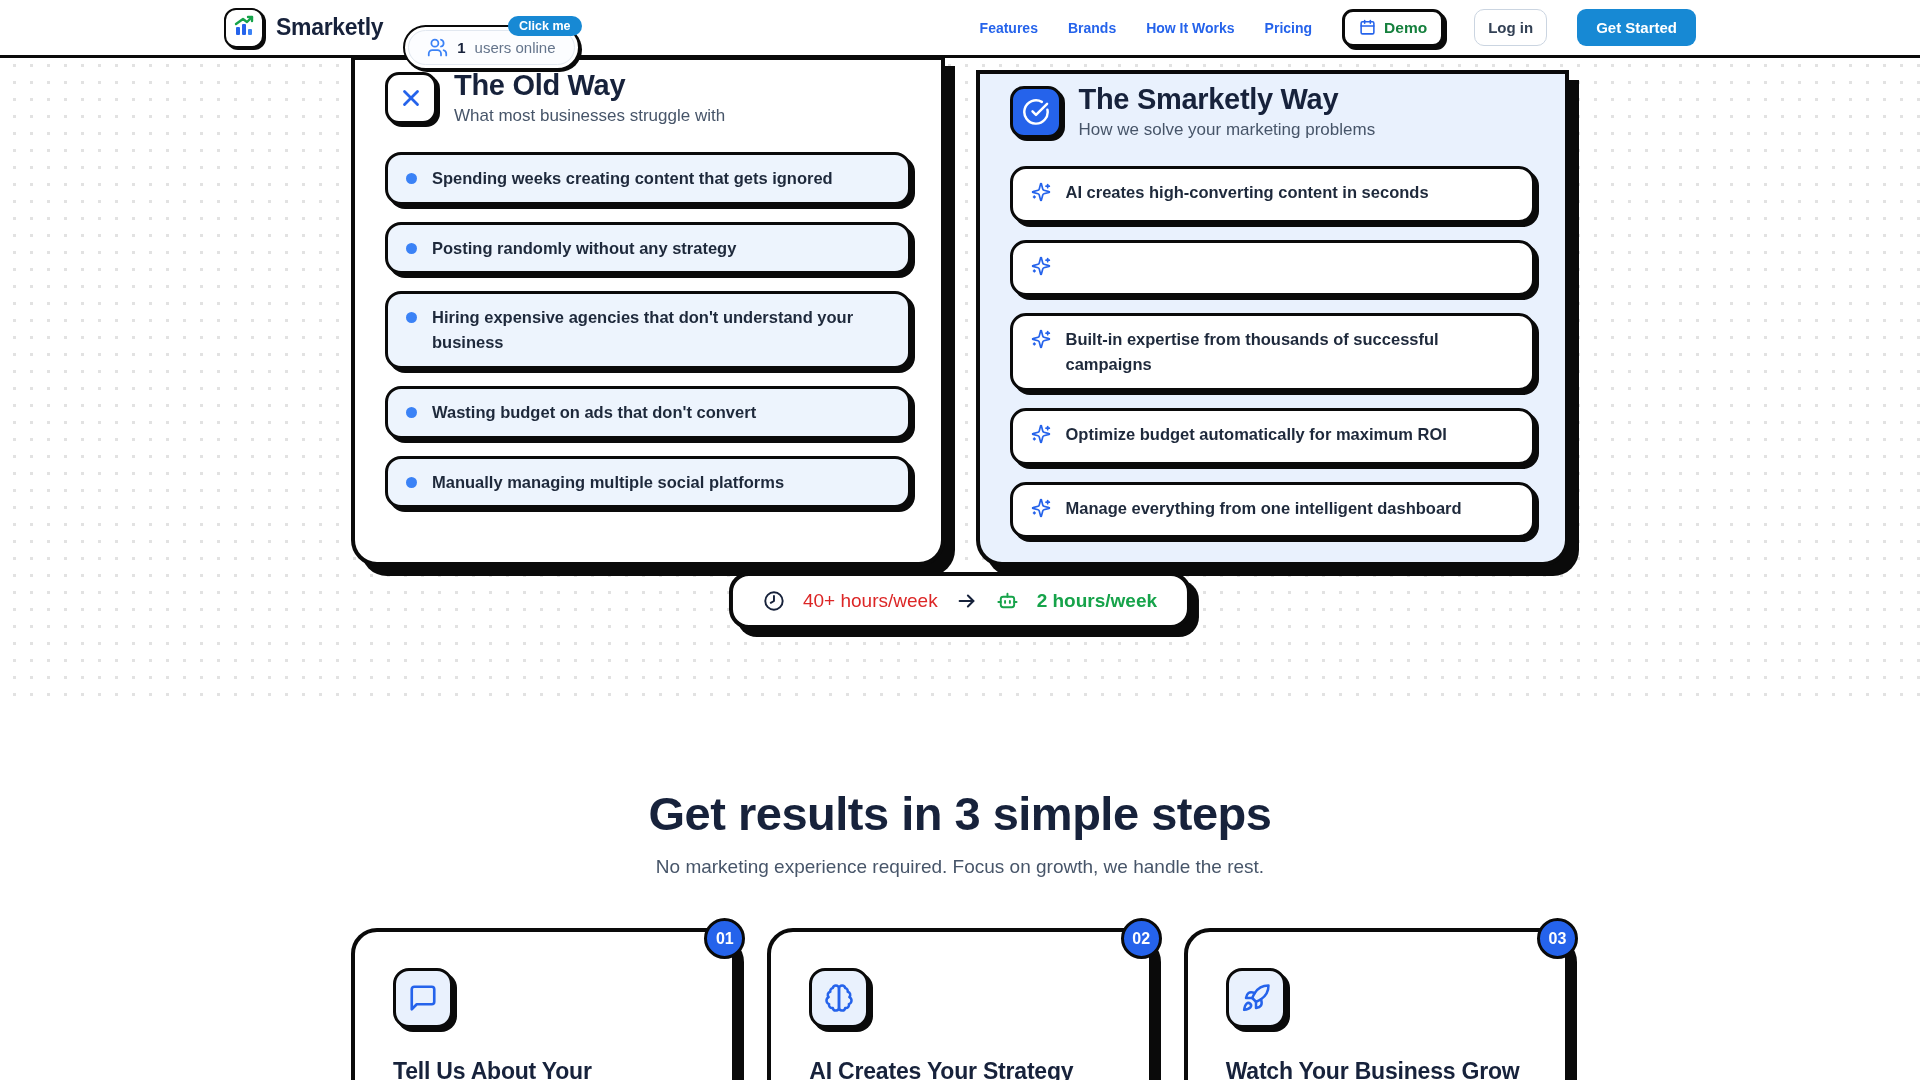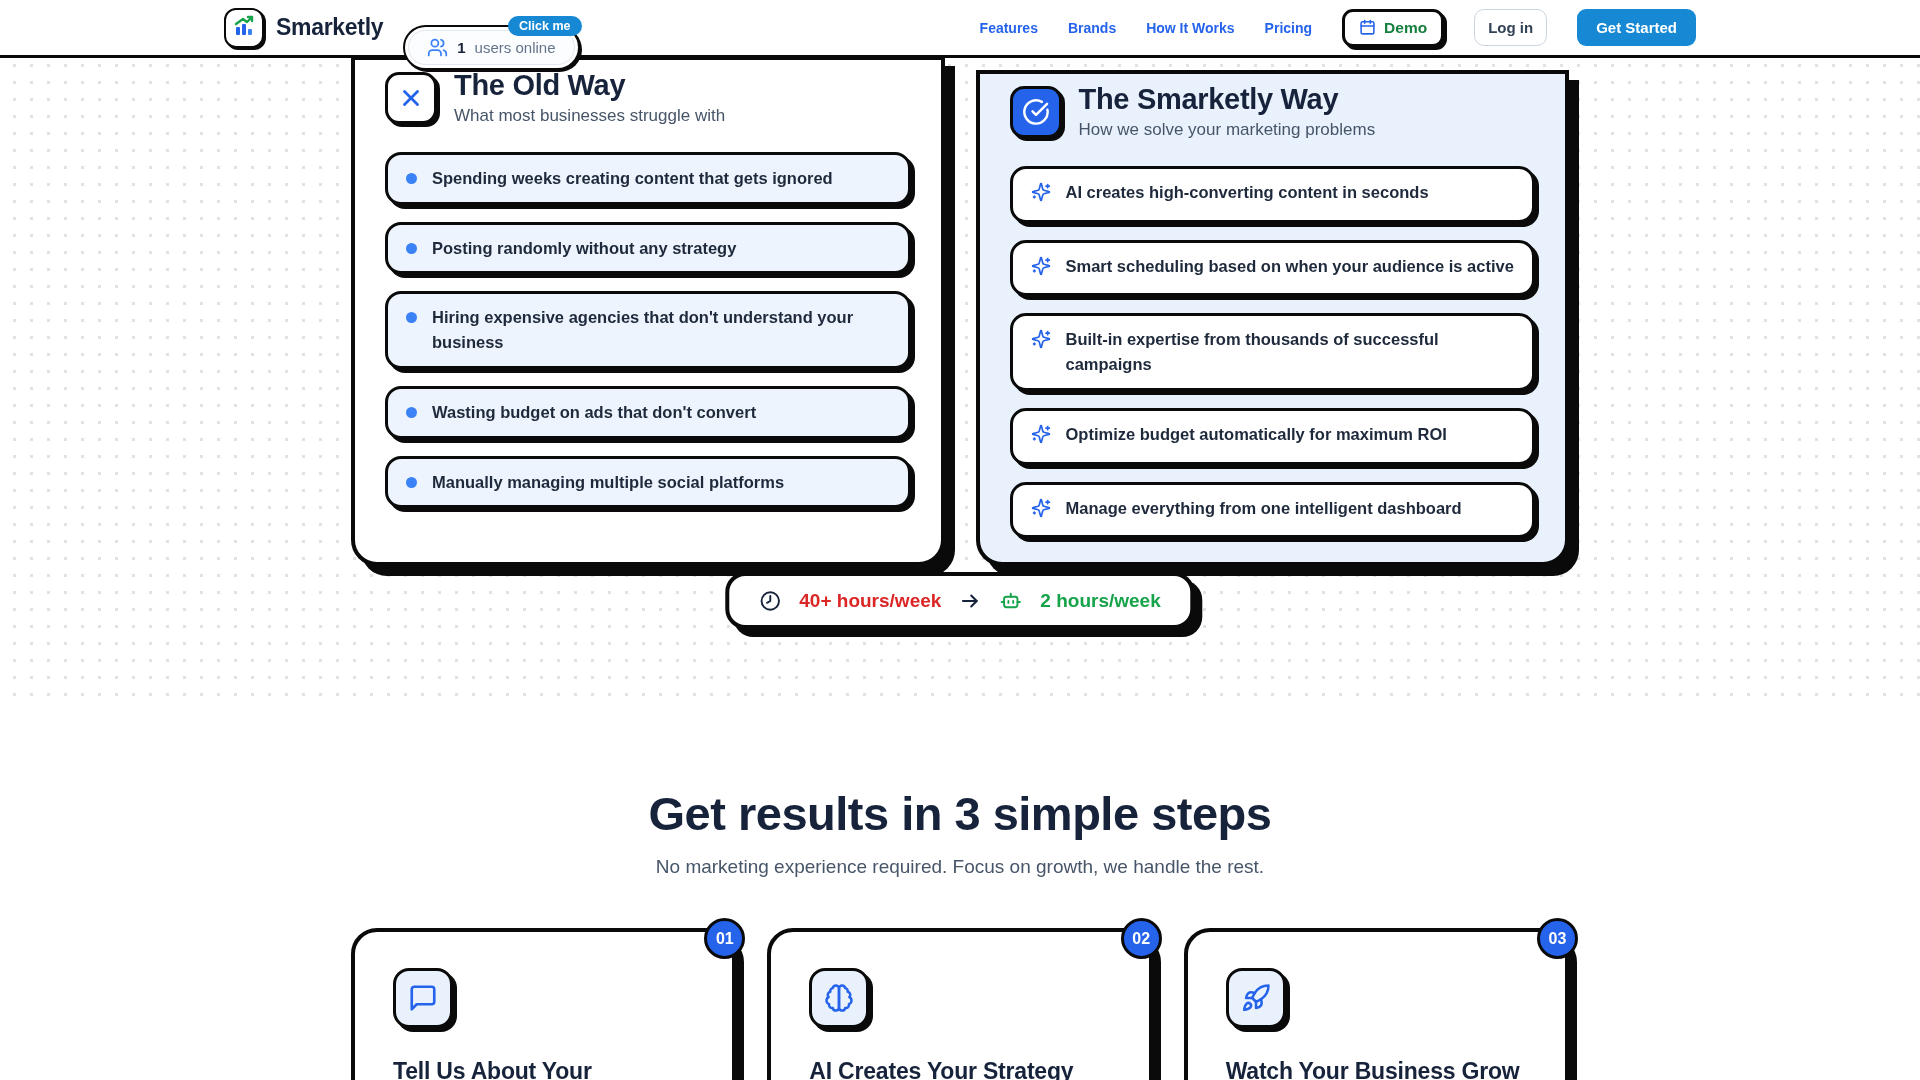--- a/index.html
+++ b/index.html
@@ -61,21 +61,21 @@
               font-size:16.5px; font-weight:600; color:#1e293b; line-height:1.5; }
   .cmp-card.old .cmp-item { background:#edf4fd; }
   .cmp-card.smart .cmp-item { background:#ffffff; }
   .dot-bullet { width:11px; height:11px; border-radius:50%; background:#3b82f6; flex:0 0 auto; margin-top:7px; }
   .spark { flex:0 0 auto; margin-top:2px; }
 
   
   .time-pill { top:572px; left:50%; transform:translateX(-50%); background:#fff;
                border:4px solid #0a0a0a; border-radius:20px; box-shadow:8px 8px 0 #0a0a0a;
                display:inline-flex; align-items:center; gap:18px; padding:13px 30px; z-index:10; }
-  .time-old { color:#dc2626; font-weight:700; font-size:19px; }
+  .time-old { color:#dc2626; font-weight:400; font-size:19px; }
   .time-new { color:#16a34a; font-weight:800; font-size:19px; }
   .time-ico { display:flex; align-items:center; }
 
   
   .steps-head { top:786px; left:0; width:1920px; text-align:center; z-index:5; }
   .steps-title { font-size:47px; font-weight:800; color:#17223b; letter-spacing:-0.5px; }
   .steps-sub { font-size:19px; color:#475569; margin-top:15px; font-weight:500; }
   .steps-cards { top:928px; left:50%; transform:translateX(-50%); width:1218px;
                  display:grid; grid-template-columns:repeat(3,1fr); gap:31px; z-index:5; }
   .step-card { position:relative; background:#ffffff; border:4px solid #0a0a0a; border-radius:26px;
@@ -214,21 +214,20 @@
       <div class="cmp-item">
         <span class="spark">
           <svg width="20" height="20" viewBox="0 0 24 24" fill="none" stroke="#2563eb" stroke-width="2" stroke-linecap="round" stroke-linejoin="round">
               <path d="M9.9 15.5a2 2 0 0 0-1.4-1.4L2.4 12.5a.5.5 0 0 1 0-1L8.5 9.9A2 2 0 0 0 9.9 8.5l1.6-6.1a.5.5 0 0 1 1 0l1.6 6.1a2 2 0 0 0 1.4 1.4l6.1 1.6a.5.5 0 0 1 0 1l-6.1 1.6a2 2 0 0 0-1.4 1.4l-1.6 6.1a.5.5 0 0 1-1 0z"></path>
               <path d="M20 3v4"></path>
               <path d="M22 5h-4"></path>
               <path d="M4 17v2"></path>
               <path d="M5 18H3"></path>
             </svg>
         </span>
-        <span>Smart scheduling based on when your audience is active</span>
       </div>
       <div class="cmp-item">
         <span class="spark">
           <svg width="20" height="20" viewBox="0 0 24 24" fill="none" stroke="#2563eb" stroke-width="2" stroke-linecap="round" stroke-linejoin="round">
               <path d="M9.9 15.5a2 2 0 0 0-1.4-1.4L2.4 12.5a.5.5 0 0 1 0-1L8.5 9.9A2 2 0 0 0 9.9 8.5l1.6-6.1a.5.5 0 0 1 1 0l1.6 6.1a2 2 0 0 0 1.4 1.4l6.1 1.6a.5.5 0 0 1 0 1l-6.1 1.6a2 2 0 0 0-1.4 1.4l-1.6 6.1a.5.5 0 0 1-1 0z"></path>
               <path d="M20 3v4"></path>
               <path d="M22 5h-4"></path>
               <path d="M4 17v2"></path>
               <path d="M5 18H3"></path>
             </svg>

